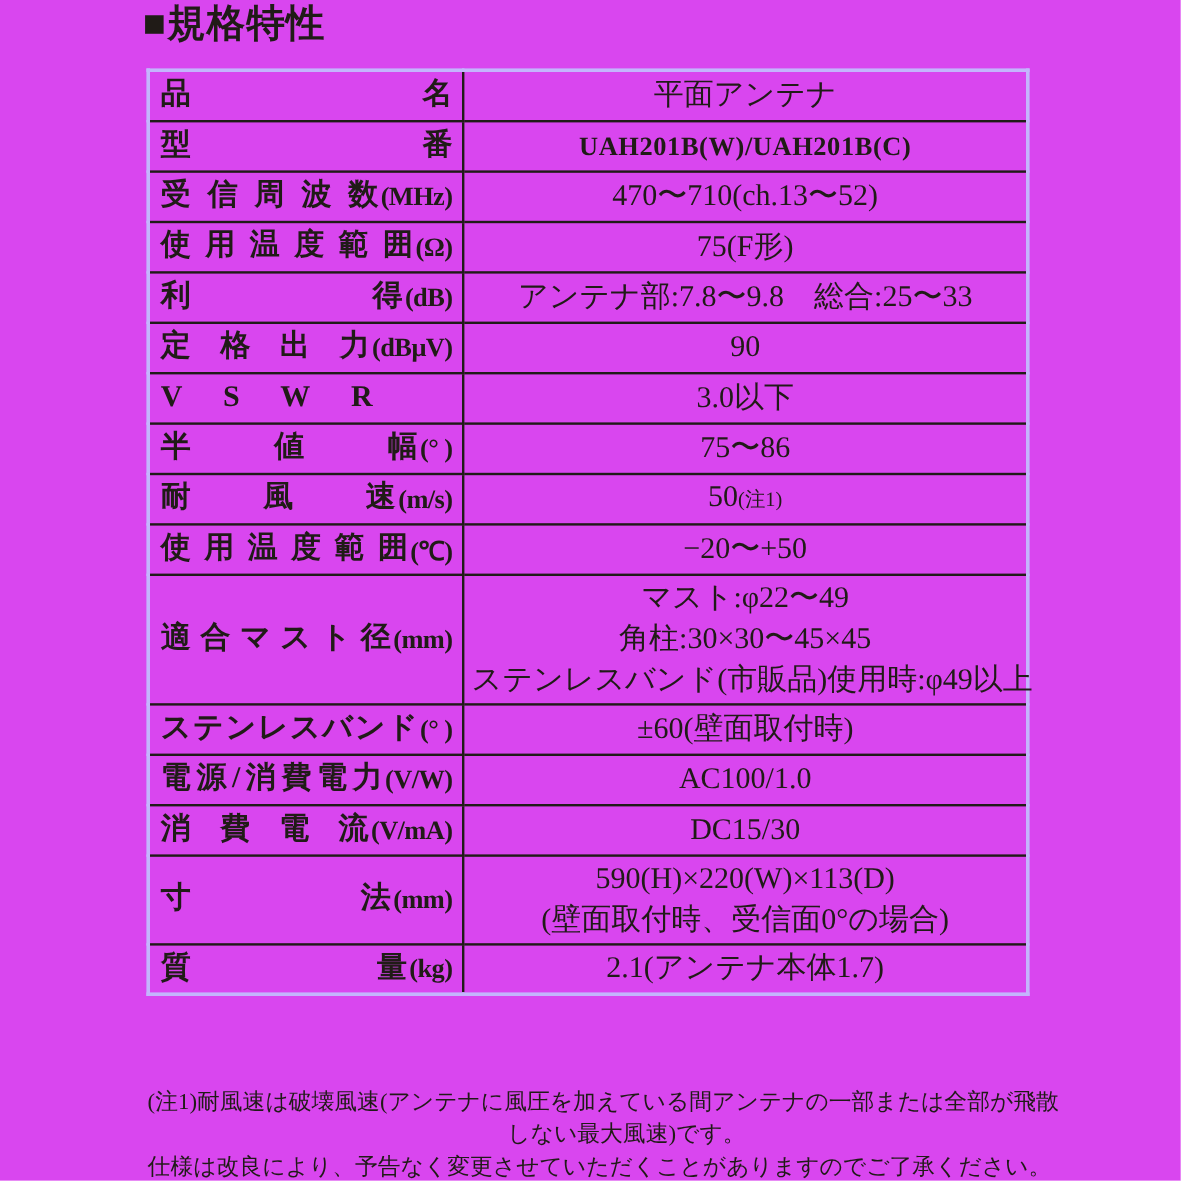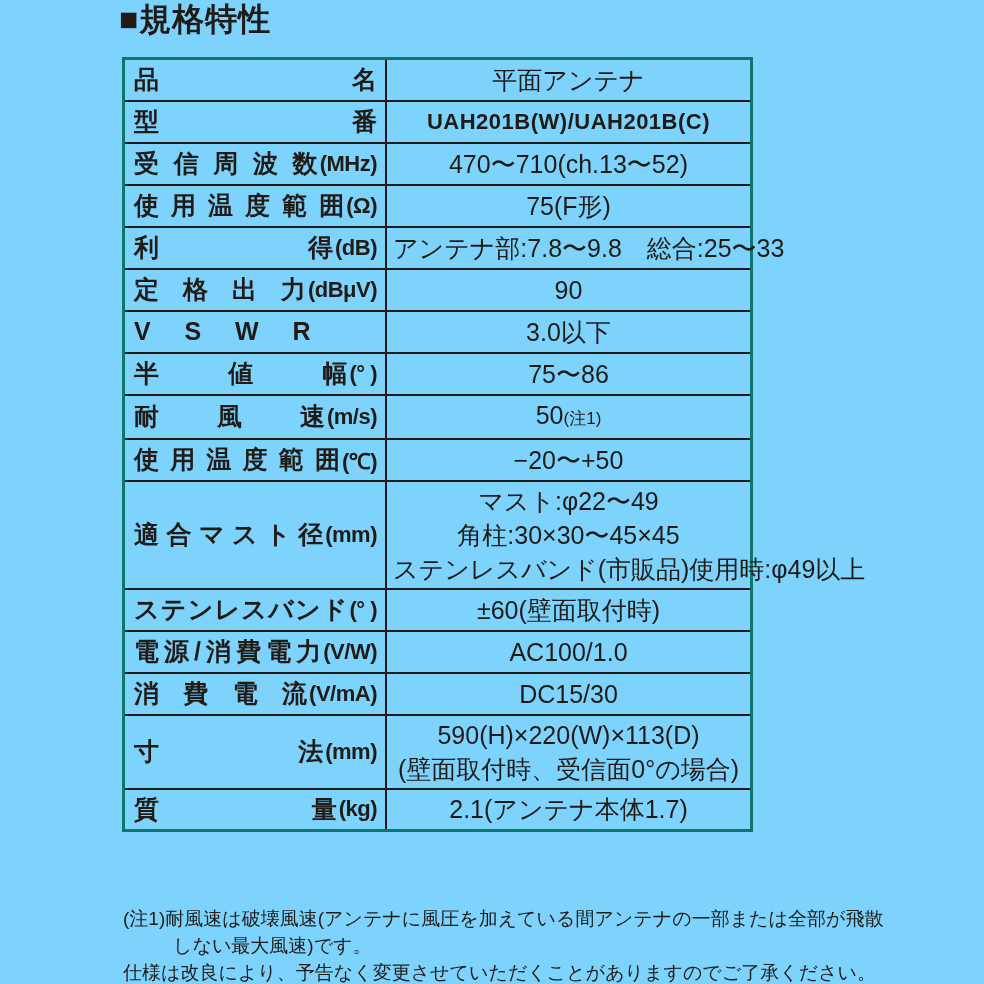--- a/index.html
+++ b/index.html
@@ -1,28 +1,28 @@
 <!DOCTYPE html>
 <html><head>
 <meta charset="utf-8">
 <style>
   html,body{margin:0;padding:0;background:#ffffff;}
   body{width:984px;height:984px;overflow:hidden;}
   .sheet{
-    position:relative;width:984px;height:984px;background:#7dd3fc;
-    color:#201b17;font-family:Liberation Sans, sans-serif;
+    position:relative;width:984px;height:984px;background:#d946ef;
+    color:#201b17;font-family:Liberation Serif, serif;
   }
   .title{
     position:absolute;left:119px;top:1px;
     font-size:32px;font-weight:900;letter-spacing:1px;line-height:36px;
   }
   table.spec{
-    position:absolute;left:122px;top:57px;width:631px;
+    position:absolute;left:122px;top:57px;width:736px;
     border-collapse:collapse;table-layout:fixed;
-    border:3px solid #0f766e;
+    border:3px solid #c4b5fd;
   }
   table.spec td{border:2px solid #201b17;vertical-align:middle;}
   table.spec tr{height:42px;}
   .lbl-cell{width:243px;padding:2px 8px 2px 9px;}
   .lbl{display:flex;align-items:center;}
   .ltext{
     flex:1 1 auto;min-width:0;
     font-size:25px;font-weight:700;line-height:1.15;
     text-align:justify;text-align-last:justify;
   }
@@ -35,21 +35,21 @@
     padding:2px 6px;line-height:34px;
   }
   .vline{white-space:nowrap;}
   .vbold .vline{font-weight:800;font-size:22px;letter-spacing:0.5px;}
   .vnote{font-size:17px;}
   .notes{
     position:absolute;left:123px;top:905px;width:748px;
     font-size:19px;line-height:27px;font-weight:500;
   }
   .note-line{white-space:nowrap;}
-  .note-line.indent{padding-left:50px;}
+  .note-line.indent{padding-left:50px;text-align:center;}
 </style>
 </head>
 <body>
 
 <div class="sheet">
   <div class="title">■規格特性</div>
   <table class="spec">
     <tbody id="spec-body">
         <tr>
           <td class="lbl-cell">

